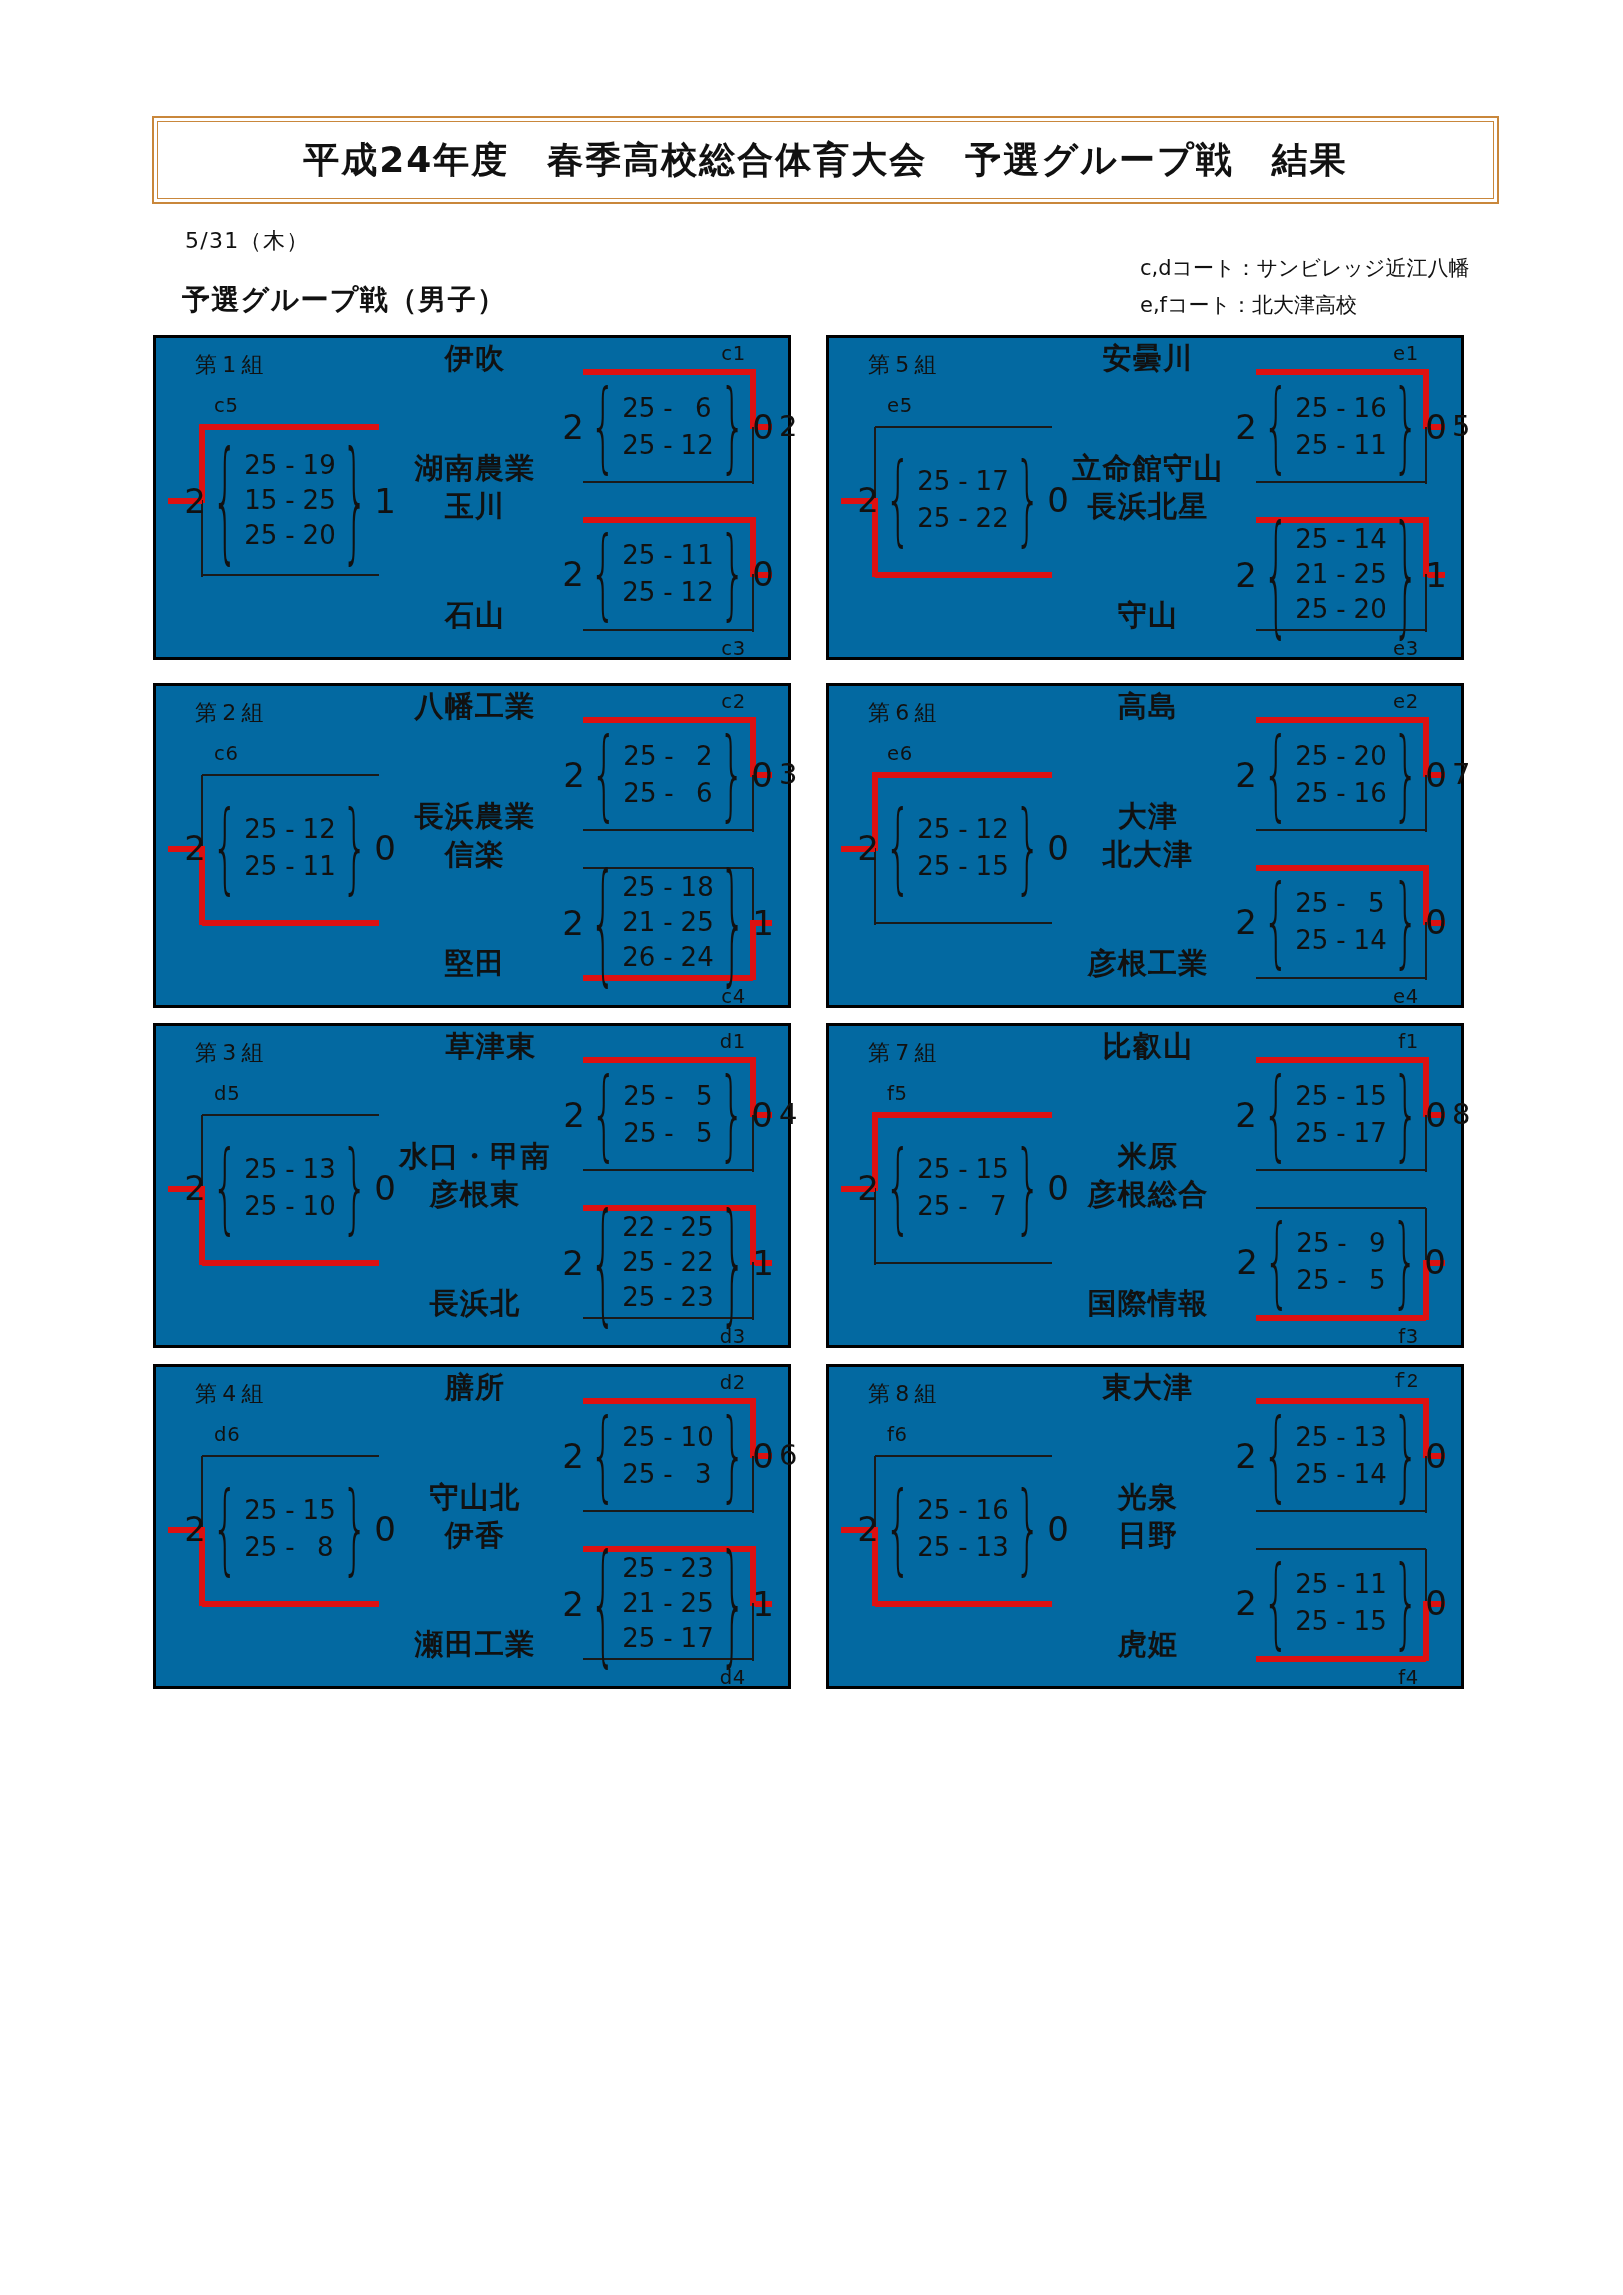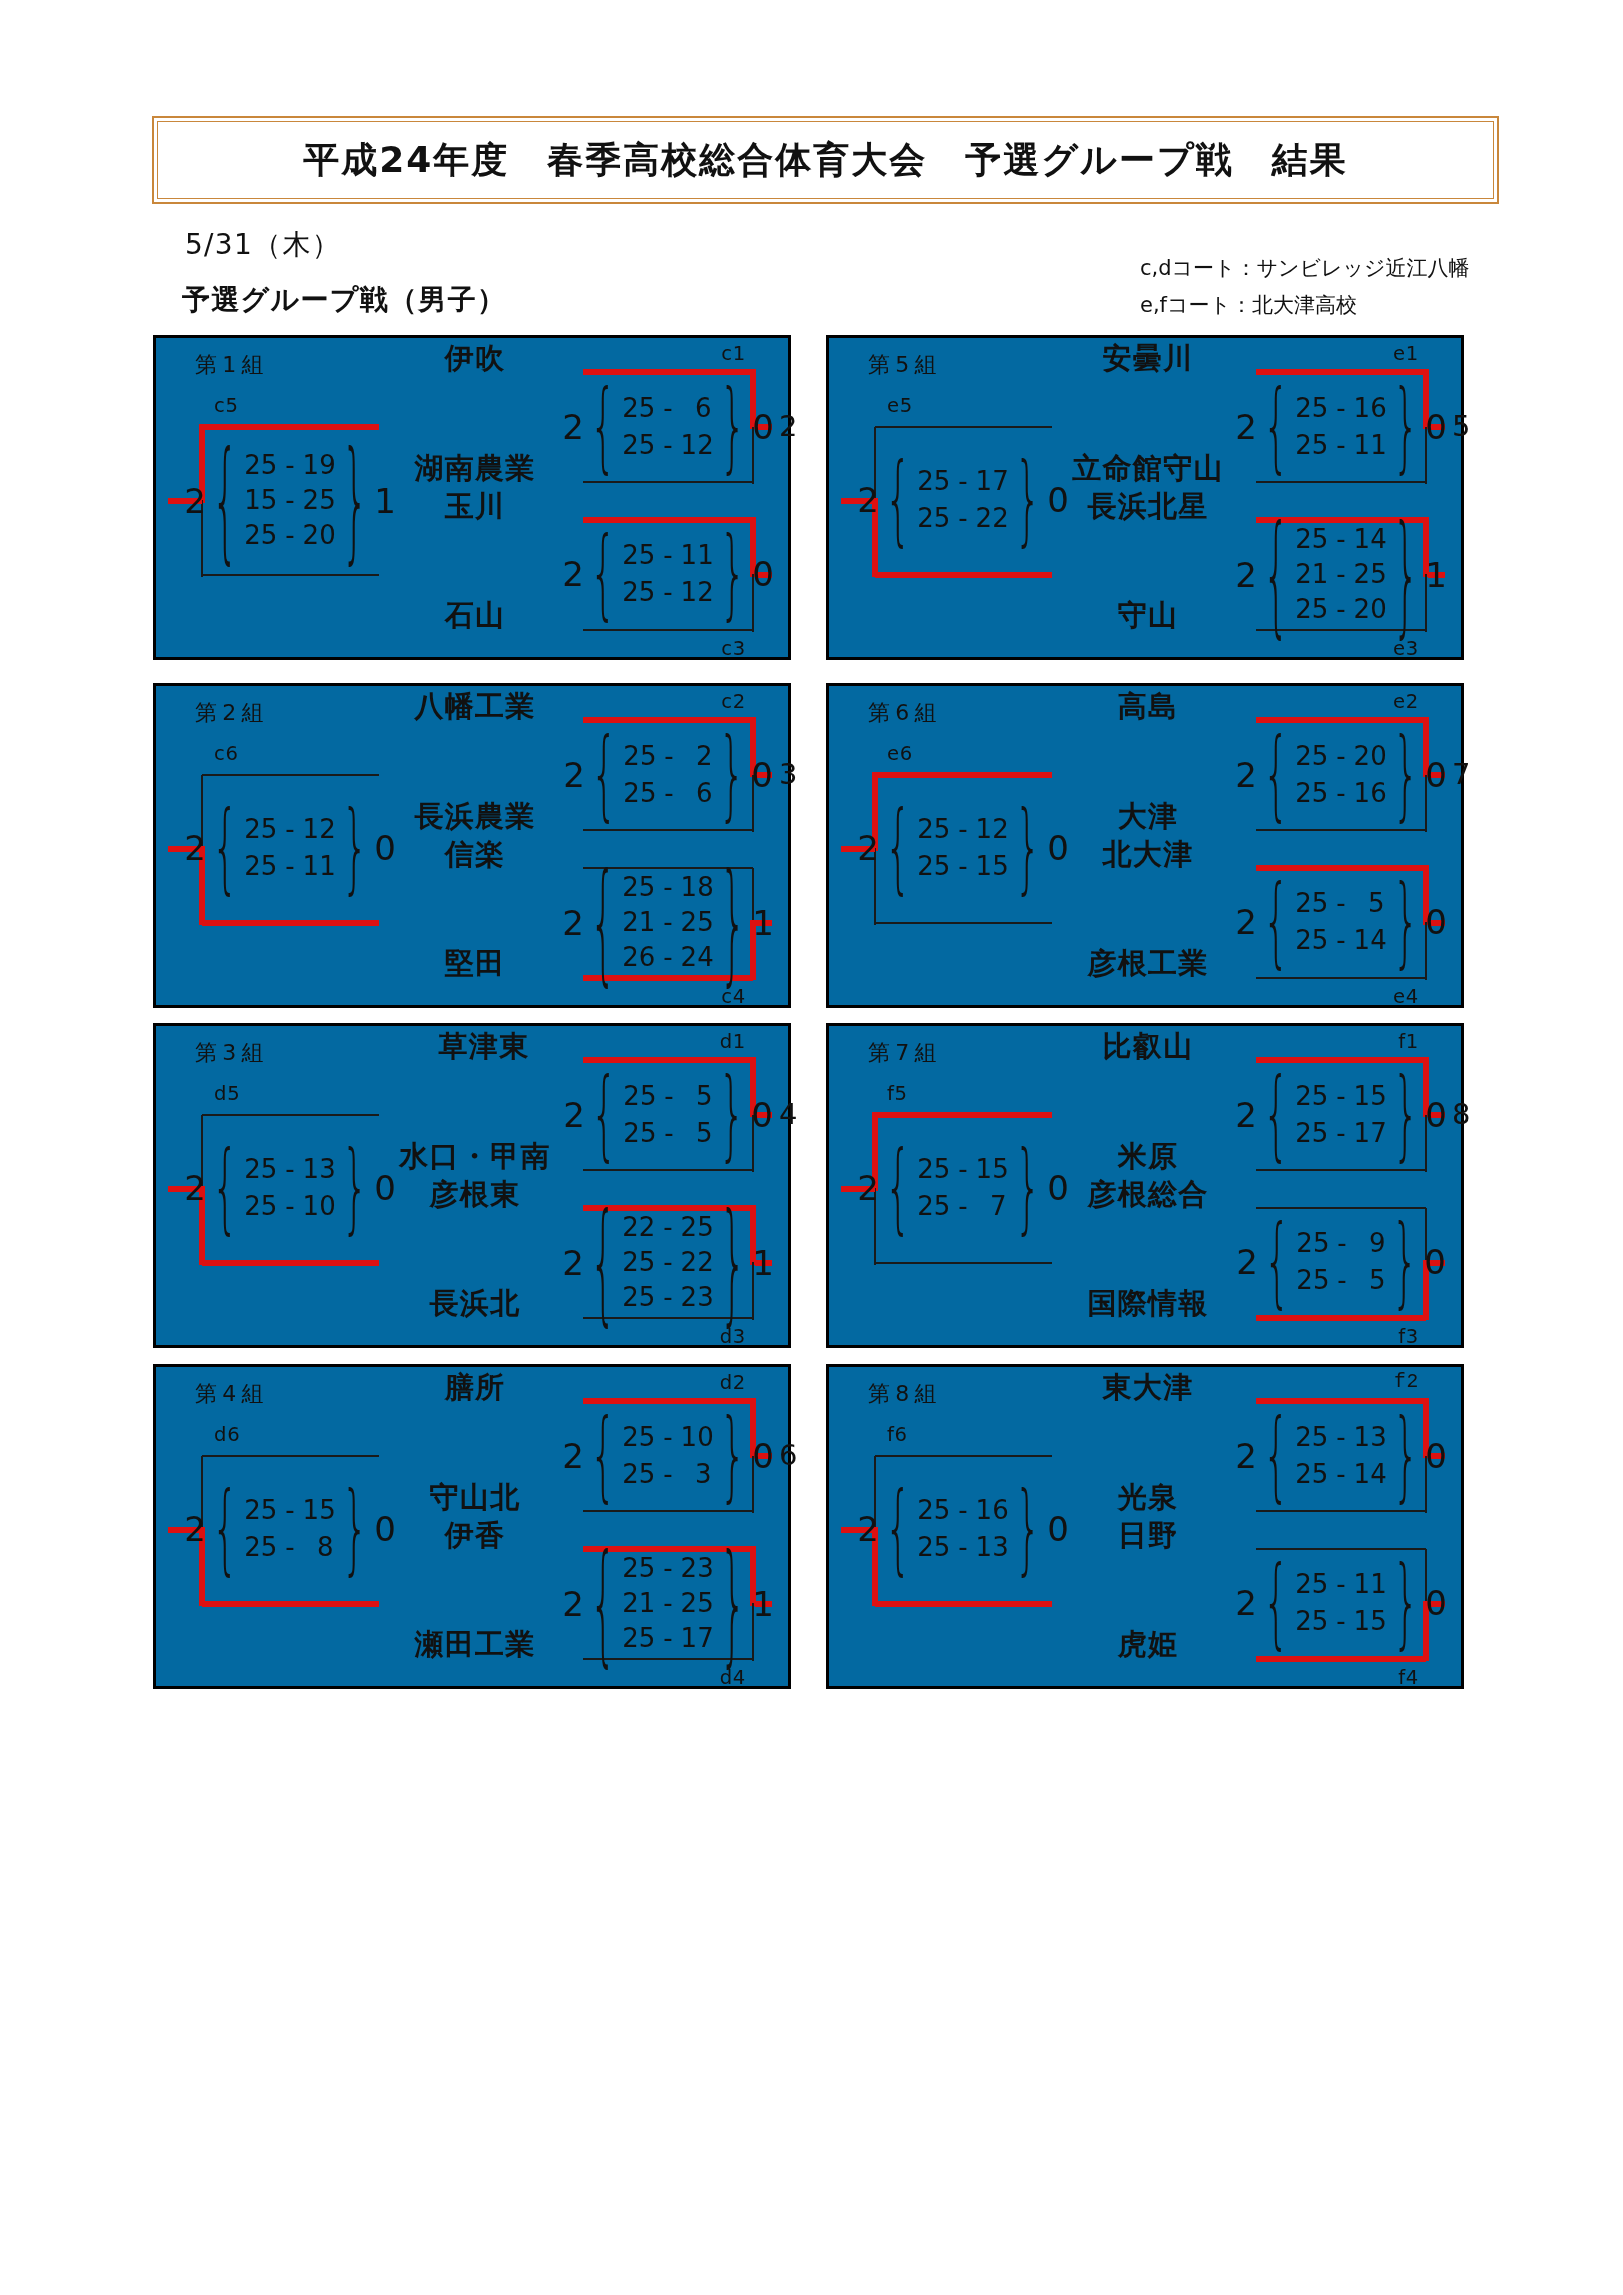--- a/index.html
+++ b/index.html
@@ -4,21 +4,21 @@
 <style>
   html,body{margin:0;padding:0;background:#ffffff;}
   .page{position:relative;width:1623px;height:2295px;background:#ffffff;overflow:hidden;
         font-family:"DejaVu Sans","Liberation Sans",sans-serif;color:#111;}
   
   .title-box{position:absolute;left:152px;top:116px;width:1347px;height:88px;
              border:2.6px solid #c9873b;box-sizing:border-box;background:#fff;}
   .title-inner{position:absolute;inset:2.6px;border:1.3px solid #c9873b;
                display:flex;align-items:center;justify-content:center;}
   .title{font-size:36px;font-weight:bold;letter-spacing:2px;white-space:nowrap;}
-  .date{position:absolute;left:185px;top:226px;font-size:28px;letter-spacing:1.3px;}
+  .date{position:absolute;left:185px;top:226px;font-size:22px;letter-spacing:1.3px;}
   .courtinfo{position:absolute;left:1140px;top:250px;font-size:21px;line-height:37px;white-space:nowrap;}
   .section{position:absolute;left:182px;top:281px;font-size:28px;font-weight:600;letter-spacing:1.3px;}
   
   .gbox{position:absolute;border:3.9px solid #000;box-sizing:border-box;background:#0369a1;}
   .gname{position:absolute;left:39px;top:11.8px;font-size:22px;font-weight:500;letter-spacing:5.2px;white-space:nowrap;}
   .court{position:absolute;font-size:19.6px;letter-spacing:0.7px;white-space:nowrap;}
   .team{position:absolute;transform:translateX(-50%);font-size:29px;font-weight:600;
         letter-spacing:1.3px;white-space:nowrap;}
   .exitnum{position:absolute;font-size:29px;line-height:39px;}
   .ln{position:absolute;background:#1a1a1a;}
@@ -165,21 +165,21 @@
           <div class="sets">
             <div class="row"><span class="n">25</span><span class="dash"></span><span class="n">12</span></div>
             <div class="row"><span class="n">25</span><span class="dash"></span><span class="n">11</span></div>
           </div>
           <span class="brace br"></span>
           <span class="big">0</span>
         </div>
       </section>
       <section class="gbox" style="left: 153px; top: 1023px; width: 638px; height: 325px;">
         <div class="gname">第3組</div>
-        <div class="team" style="left: 328px; top: 1.3px; text-align: right;">草津東</div>
+        <div class="team" style="left: 335px; top: 1.3px; text-align: right;">草津東</div>
         <div class="team" style="left: 319px; top: 111px;">水口・甲南</div>
         <div class="team" style="left: 319px; top: 149px;">彦根東</div>
         <div class="team" style="left: 319px; top: 258px;">長浜北</div>
         <div class="ln red" style="left: 427px; top: 31px; width: 170px; height: 5.9px;"></div>
         <div class="ln" style="left: 427px; top: 143px; width: 170px; height: 2px;"></div>
         <div class="ln red" style="left: 594px; top: 31px; width: 5.9px; height: 60px;"></div>
         <div class="ln" style="left: 596px; top: 89px; width: 2px; height: 57px;"></div>
         <div class="ln red" style="left: 599px; top: 86px; width: 17px; height: 5.9px;"></div>
         <div class="court" style="left: 492px; top: 3.9px; width: 98px; text-align: right;">d1</div>
         <div class="score s2" style="left: 512px; top: 89px;">

